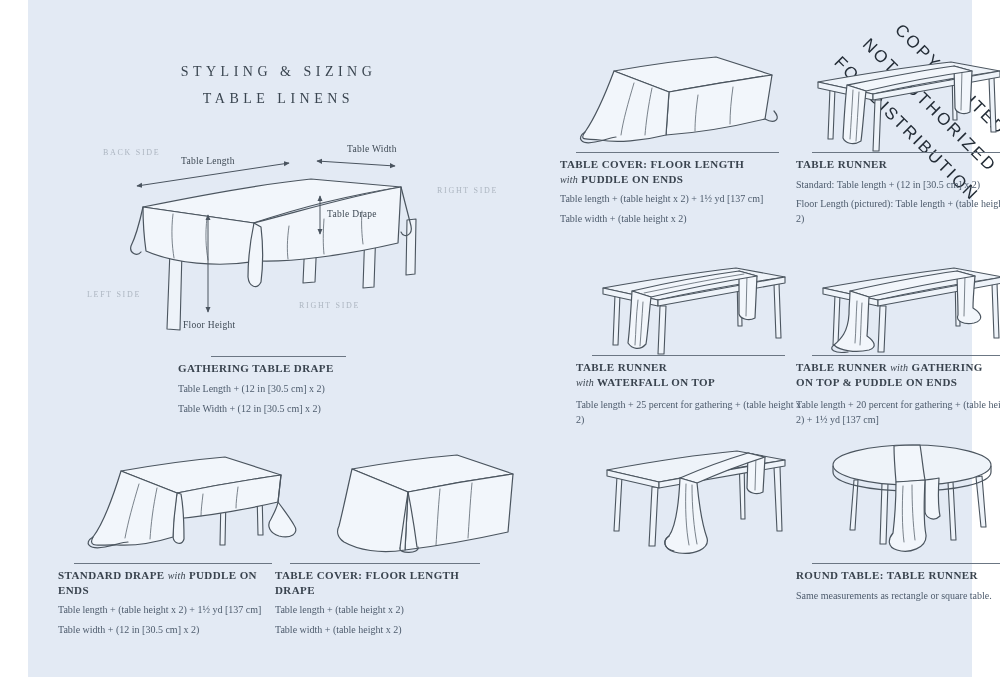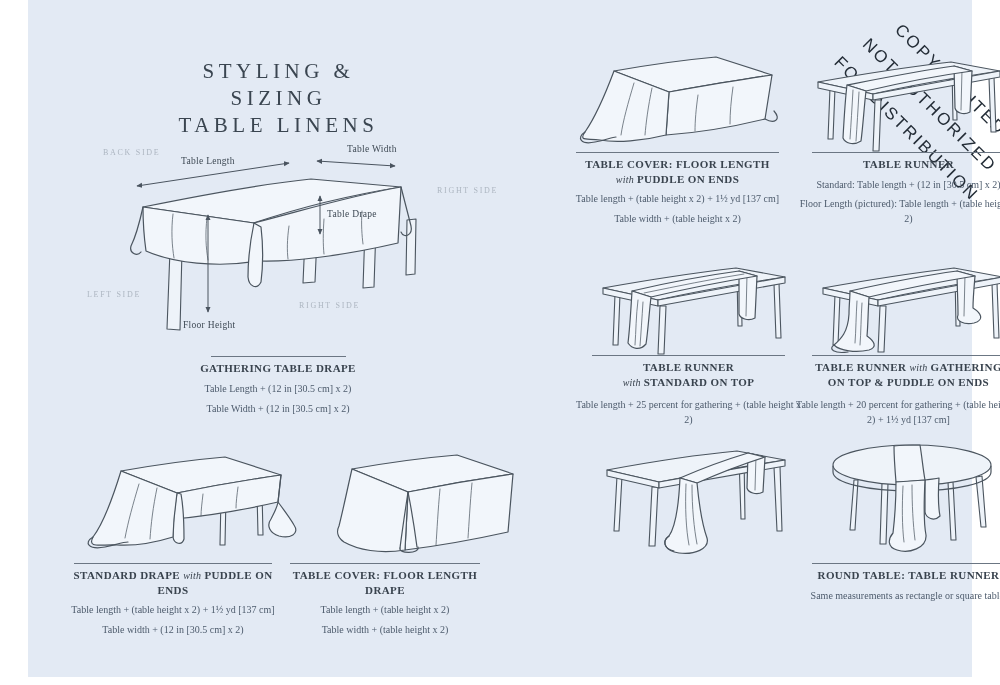--- a/index.html
+++ b/index.html
@@ -7,41 +7,41 @@
     width:1000px;height:685px;position:relative;background:#ffffff;
     overflow:hidden;font-family:"Liberation Serif",serif;
   }
   .page{
     position:absolute;left:28px;top:0;width:944px;height:677px;
     background:#e3eaf4;
   }
   
   .book-title{
     position:absolute;left:128px;top:58px;width:245px;text-align:center;
-    font-size:21px;letter-spacing:4.5px;color:#3a4550;line-height:27px;
+    font-size:14px;letter-spacing:4.5px;color:#3a4550;line-height:27px;
   }
   
   .wm{
     position:absolute;left:752px;top:5px;width:300px;height:200px;
     transform:rotate(45deg);transform-origin:50% 50%;
     display:flex;flex-direction:column;justify-content:center;align-items:center;
     font-family:"Liberation Sans",sans-serif;
     font-size:17px;letter-spacing:2.2px;line-height:33px;color:#242d37;
     text-align:center;pointer-events:none;
   }
   
   .diagram{position:absolute;left:49px;top:130px;width:420px;height:225px;}
   .side-label{
     position:absolute;font-size:8px;letter-spacing:1.7px;color:#adb6c1;white-space:nowrap;
   }
   .dim-label{
     position:absolute;font-size:9.5px;letter-spacing:0.3px;color:#3e4954;white-space:nowrap;
   }
   
-  .sec{position:absolute;text-align:center;}
+  .sec{position:absolute;text-align:left;}
   .sec .rule{border-top:1px solid #6b7683;width:86%;margin:0 auto 4px auto;height:0;}
   .sec .h{
     font-weight:bold;font-size:11px;letter-spacing:0.4px;color:#39434e;line-height:1.32;
   }
   .sec .h .it{font-weight:normal;font-style:italic;font-size:10px;letter-spacing:0.2px;}
   .sec .f{font-size:10px;color:#4d5b6c;line-height:1.5;margin-top:5px;}
   .sec .f .it{font-style:italic;}
   .ill{position:absolute;}
   svg .ln{stroke:#4b555f;stroke-width:1.2;fill:none;stroke-linejoin:round;stroke-linecap:round;}
   svg .cloth{stroke:#4b555f;stroke-width:1.2;fill:#f2f6fb;stroke-linejoin:round;stroke-linecap:round;}
@@ -243,21 +243,21 @@
 
   <div class="sec" style="left:768px;top:152px;width:225px;">
     <div class="rule"></div>
     <div class="h">TABLE RUNNER</div>
     <div class="f">Standard: Table length + (12 in [30.5 cm] x 2)</div>
     <div class="f" style="margin-top:4px;">Floor Length (pictured): Table length + (table height x 2)</div>
   </div>
 
   <div class="sec" style="left:548px;top:355px;width:225px;">
     <div class="rule"></div>
-    <div class="h"><span>TABLE RUNNER</span><br><span class="it">with</span> <span>STANDARD ON TOP</span></div>
+    <div class="h"><span>TABLE RUNNER</span><br><span class="it">with</span> <span>WATERFALL ON TOP</span></div>
     <div class="f" style="margin-top:8px;">Table length + 25 percent for gathering + (table height x 2)</div>
   </div>
 
   <div class="sec" style="left:768px;top:355px;width:225px;">
     <div class="rule"></div>
     <div class="h"><span>TABLE RUNNER</span> <span class="it">with</span> <span>GATHERING</span><br><span>ON TOP &amp; PUDDLE ON ENDS</span></div>
     <div class="f" style="margin-top:8px;">Table length + 20 percent for gathering + (table height x 2) + 1½ yd [137 cm]</div>
   </div>
 
   <div class="sec" style="left:30px;top:563px;width:230px;">

